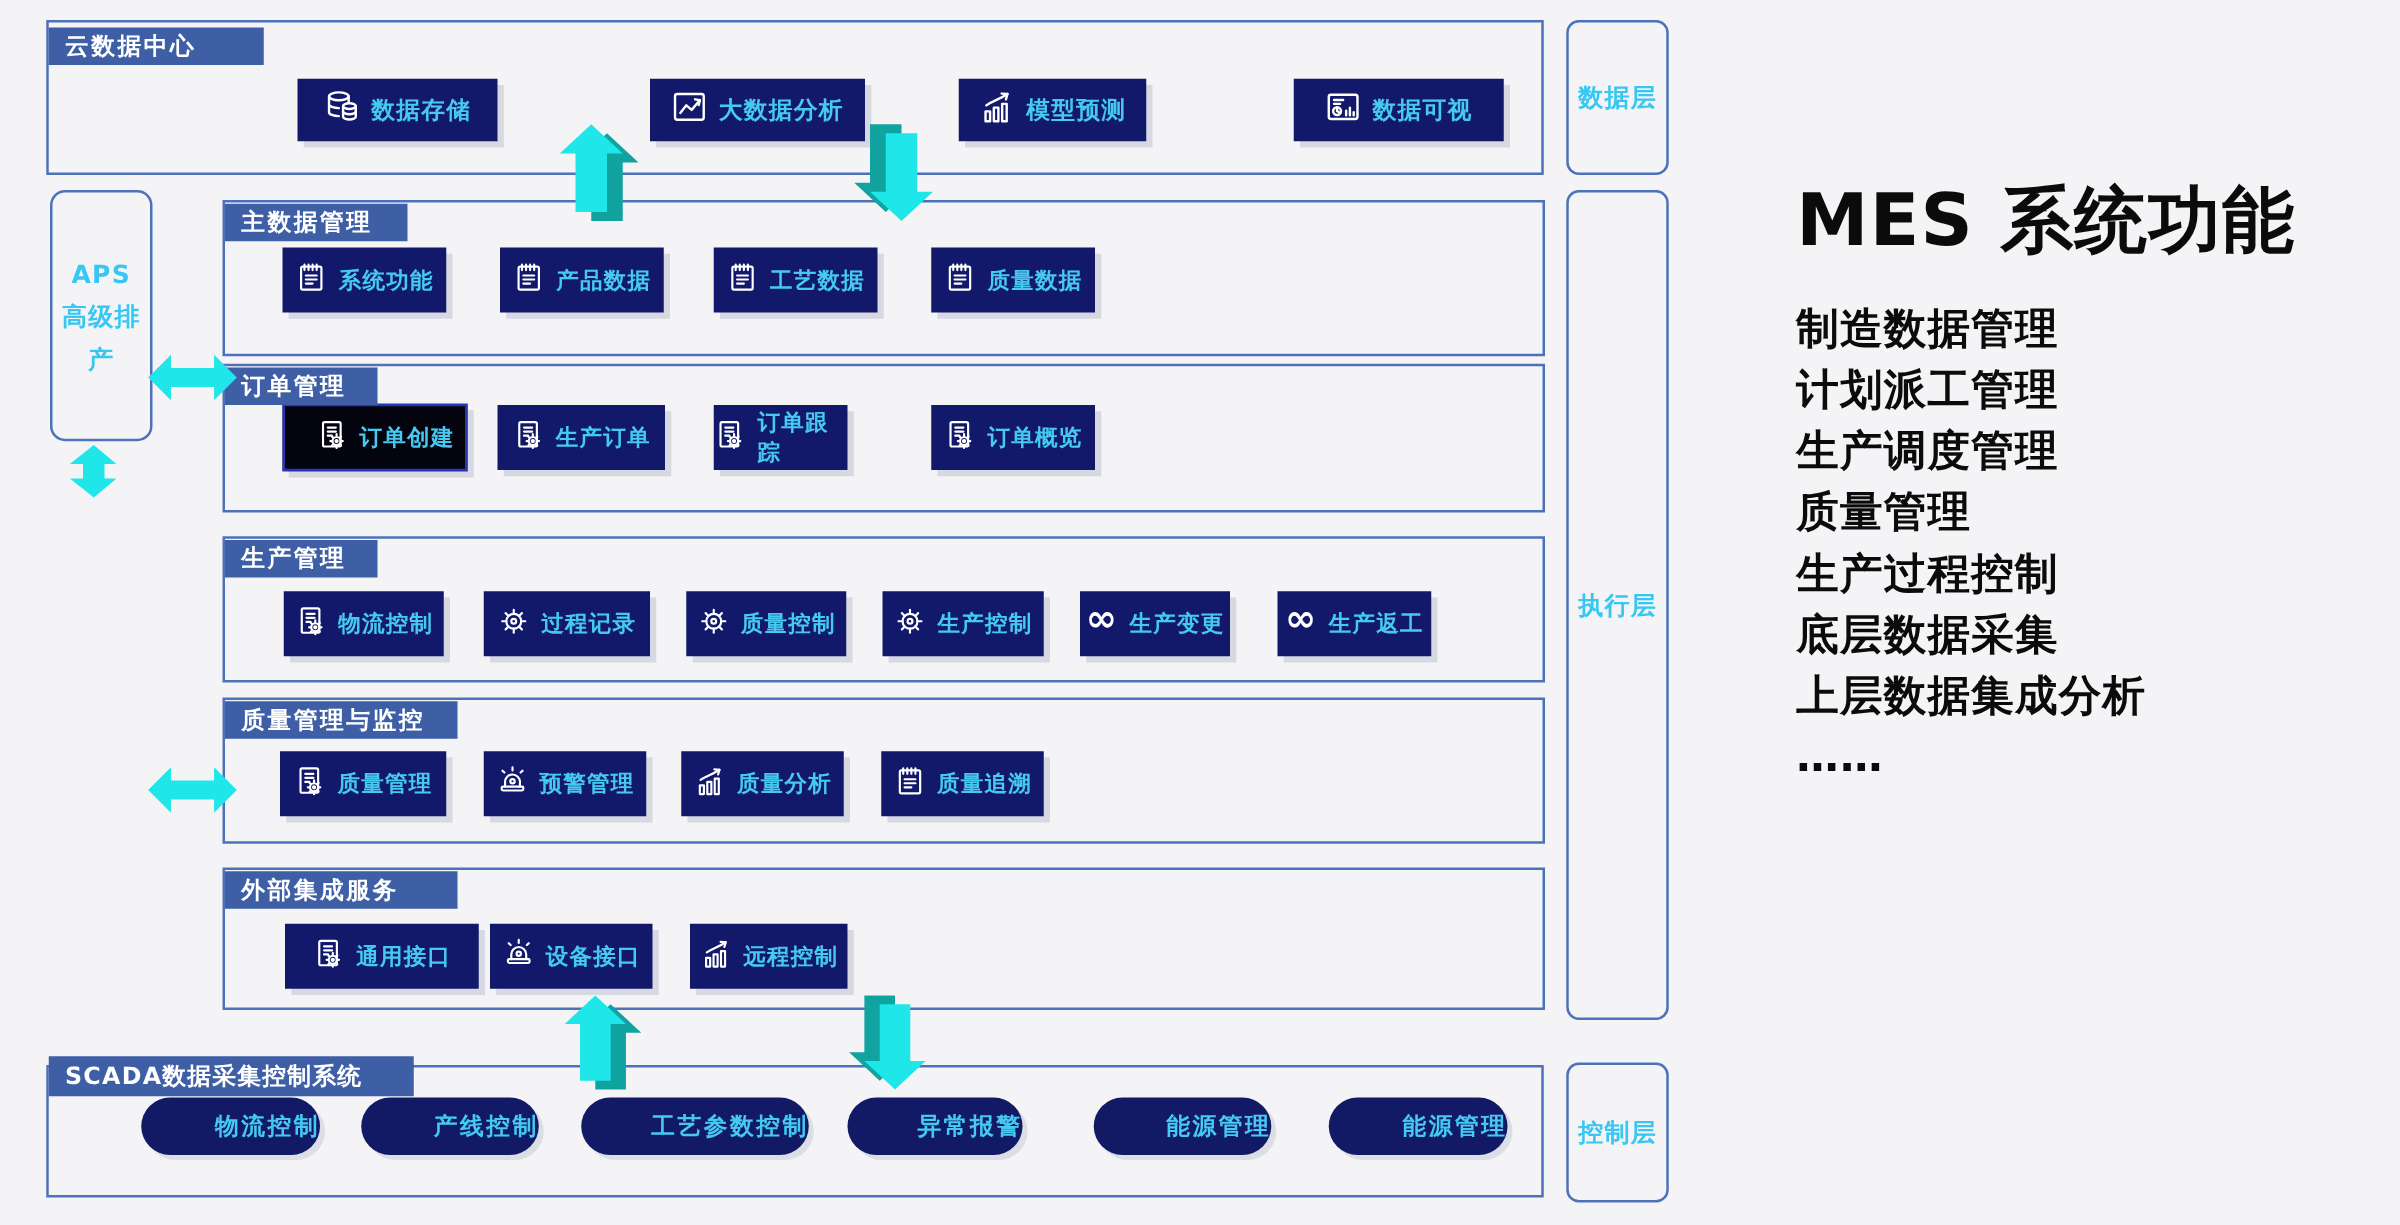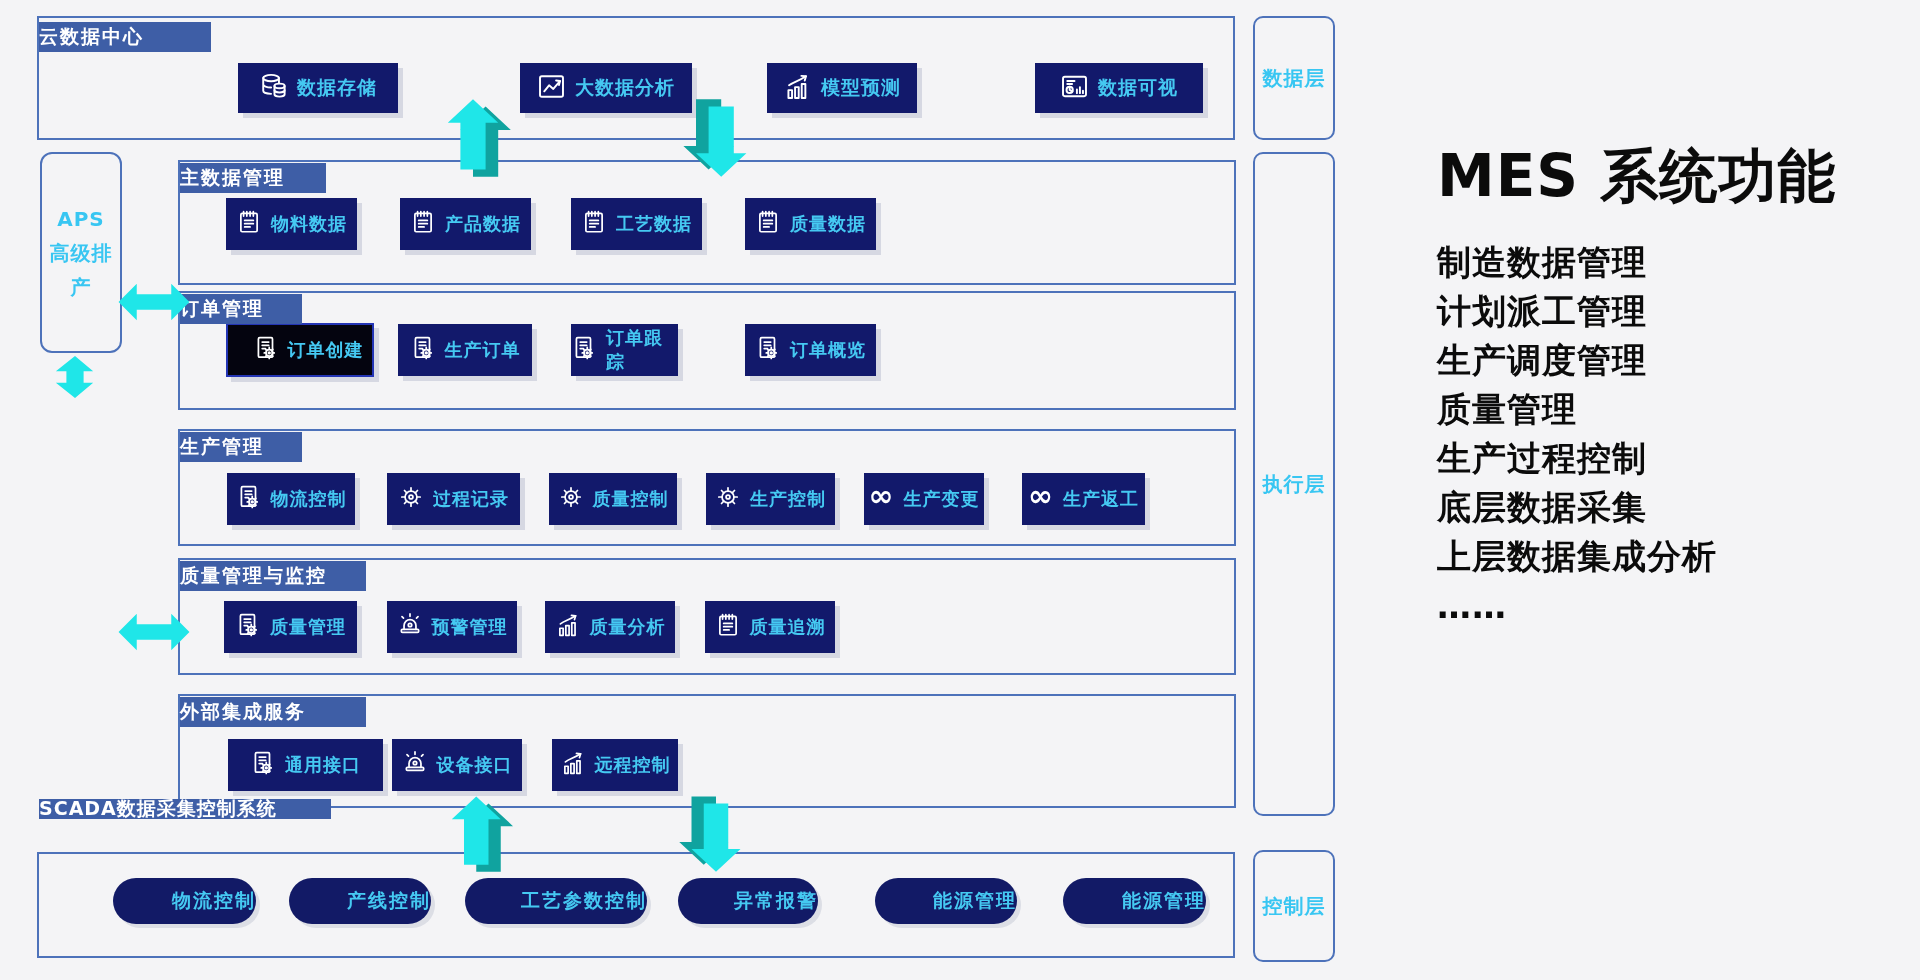--- a/index.html
+++ b/index.html
@@ -1,20 +1,20 @@
 <!DOCTYPE html>
 <html><head>
 <meta charset="utf-8">
 <style>
   html,body{margin:0;padding:0;}
   body{background:#f4f4f6;font-family:"DejaVu Sans","Liberation Sans",sans-serif;}
   .stage{position:relative;width:1920px;height:980px;background:#f4f4f6;overflow:hidden;}
   .panel{position:absolute;border:2px solid #4d72ba;box-sizing:border-box;}
   .tab{position:absolute;background:#3e5ea6;color:#ffffff;display:flex;align-items:center;
-       font-weight:bold;font-size:19px;letter-spacing:2px;box-sizing:border-box;height:30px;z-index:3;}
+       padding-left:13px;font-weight:bold;font-size:19px;letter-spacing:2px;box-sizing:border-box;height:30px;z-index:3;}
   .btn{position:absolute;height:52px;background:#12196b;display:flex;align-items:center;justify-content:center;
        gap:9px;color:#45c9f2;font-weight:bold;font-size:18px;letter-spacing:1px;
        box-shadow:5px 5px 0 rgba(110,120,155,.22);box-sizing:border-box;z-index:2;}
   .btn svg{width:26px;height:26px;stroke:#ffffff;fill:none;stroke-width:1.6;stroke-linecap:round;stroke-linejoin:round;flex:0 0 auto;}
   .btn.top{height:50px;font-size:19px;}
   .btn.top svg{width:29px;height:29px;}
   .btn.hl{background:#04040f;border:2px solid #2435b5;height:54px;padding-left:16px;}
   .pill{position:absolute;height:46px;background:#121a66;border-radius:23px;display:flex;align-items:center;
         justify-content:flex-end;color:#45c9f2;font-weight:bold;font-size:19px;letter-spacing:2px;z-index:2;
         box-shadow:4px 4px 0 rgba(110,120,155,.18);}
@@ -95,21 +95,21 @@
   <div class="panel" style="left:178px;top:160px;width:1058px;height:125px"></div>
   <div class="tab" style="left:180px;top:163px;width:146px">
     <span>主数据管理</span>
   </div>
   <div class="btn" style="left:226px;top:198px;width:131px">
     <span><svg viewBox="0 0 24 24">
           <rect x="4.5" y="4" width="15" height="17" rx="1.2"></rect>
           <path d="M7 6.5V2.5M10 6.5V2.5M13 6.5V2.5M16 6.5V2.5"></path>
           <path d="M8 10.5h8M8 13.5h8M8 16.5h5"></path>
         </svg></span>
-    <span>物料数据</span>
+    <span>系统功能</span>
   </div>
   <div class="btn" style="left:400px;top:198px;width:131px">
     <span><svg viewBox="0 0 24 24">
           <rect x="4.5" y="4" width="15" height="17" rx="1.2"></rect>
           <path d="M7 6.5V2.5M10 6.5V2.5M13 6.5V2.5M16 6.5V2.5"></path>
           <path d="M8 10.5h8M8 13.5h8M8 16.5h5"></path>
         </svg></span>
     <span>产品数据</span>
   </div>
   <div class="btn" style="left:571px;top:198px;width:131px">
@@ -291,21 +291,21 @@
           <rect x="4.5" y="15" width="3" height="6.5"></rect>
           <rect x="10" y="12.5" width="3" height="9"></rect>
           <rect x="15.5" y="10" width="3" height="11.5"></rect>
           <path d="M5 11C9 8 13 7.5 19 3.5"></path>
           <path d="M15.2 3.2L19 3.5 18 7"></path>
         </svg></span>
     <span>远程控制</span>
   </div>
 
   <div class="panel" style="left:37px;top:852px;width:1198px;height:106px"></div>
-  <div class="tab" style="left:39px;top:799px;width:292px;height:20px;letter-spacing:1px">
+  <div class="tab" style="left:39px;top:845px;width:292px;height:32px;letter-spacing:1px">
     <span>SCADA数据采集控制系统</span>
   </div>
   <div class="pill" style="left:113px;top:878px;width:143px">
     <span>物流控制</span>
   </div>
   <div class="pill" style="left:289px;top:878px;width:142px">
     <span>产线控制</span>
   </div>
   <div class="pill" style="left:465px;top:878px;width:182px">
     <span>工艺参数控制</span>

